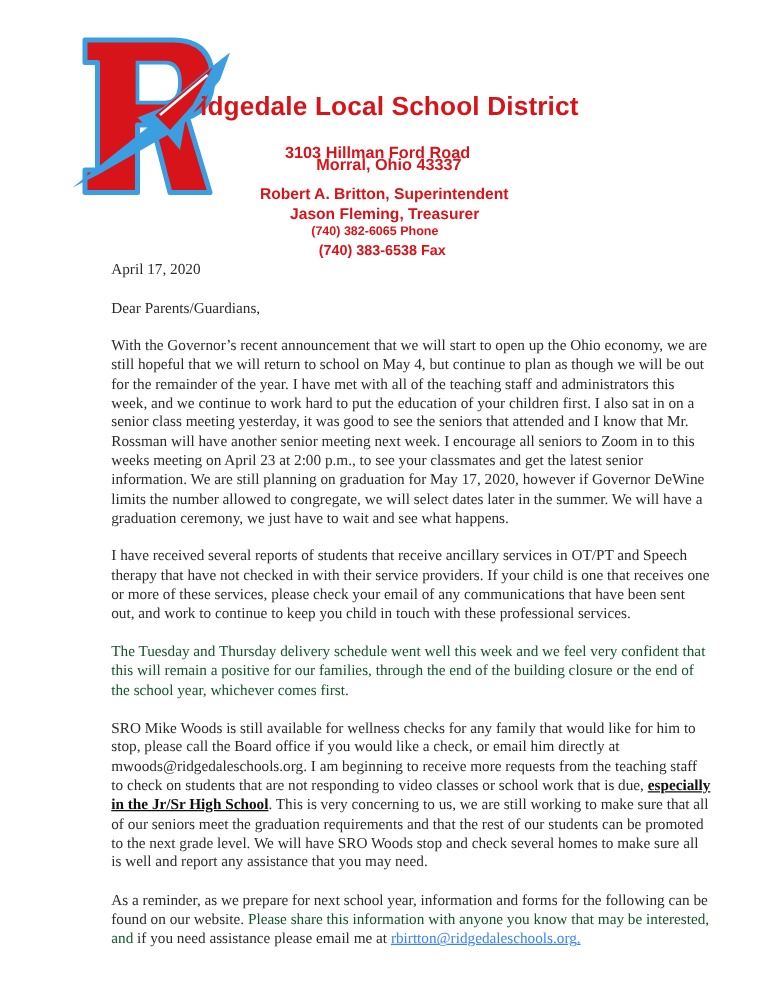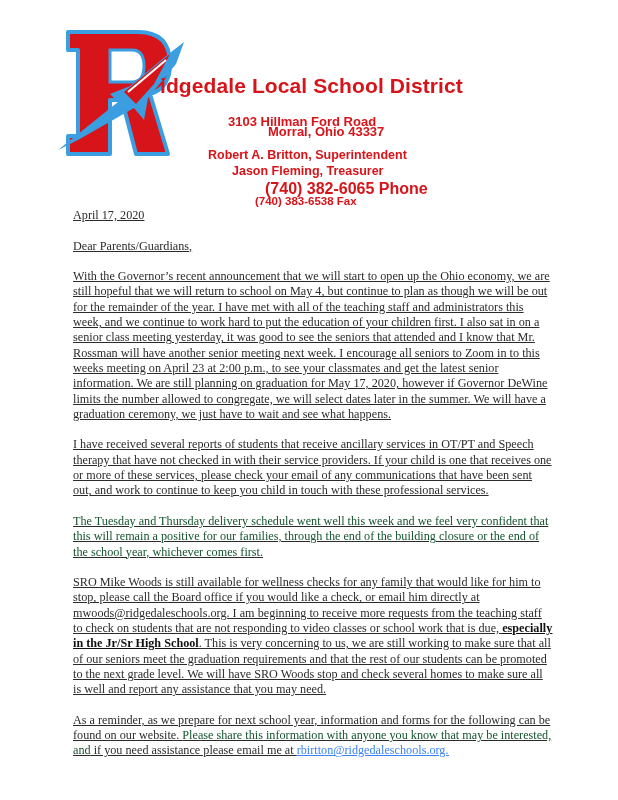--- a/index.html
+++ b/index.html
@@ -1,26 +1,26 @@
 <!DOCTYPE html>
 <html><head>
 <meta charset="utf-8">
 <style>
   html, body { margin: 0; padding: 0; background: #ffffff; }
   body { width: 618px; height: 800px; position: relative; overflow: hidden; }
   .logo { position: absolute; left: 58px; top: 28px; width: 140px; height: 132px; }
   .hdr { position: absolute; font-family: "Liberation Sans", sans-serif; font-weight: bold; color: #d7141a; white-space: nowrap; }
   .district { left: 160px; top: 74px; font-size: 21px; letter-spacing: 0.1px; }
   .addr1 { left: 228px; top: 114px; font-size: 13px; }
-  .addr2 { left: 268px; top: 124px; font-size: 13px; }
+  .addr2 { left: 253px; top: 124px; font-size: 13px; }
   .supt { left: 208px; top: 148px; font-size: 12.5px; }
   .treas { left: 232px; top: 164px; font-size: 12.5px; }
-  .phone { left: 249px; top: 180px; font-size: 16px; margin-left: 16px; }
+  .phone { left: 249px; top: 180px; font-size: 10px; }
   .fax { left: 255px; top: 195px; font-size: 11.5px; }
-  .letter { position: absolute; left: 73px; top: 208px; width: 480px; font-family: "Liberation Serif", serif; font-size: 12.2px; line-height: 15.3px; color: #2b2b2b; text-decoration: underline; }
+  .letter { position: absolute; left: 89px; top: 208px; width: 480px; font-family: "Liberation Serif", serif; font-size: 12.2px; line-height: 15.3px; color: #2b2b2b; }
   .letter p { margin: 0 0 15.3px 0; }
   .dark { color: #14532d; }
   .u-bold { font-weight: bold; text-decoration: underline; color: #111; }
   a.mail { color: #3b82f6; text-decoration: underline; }
 </style>
 </head>
 <body>
 
 <div>
   <svg class="logo" viewBox="0 0 140 132">

